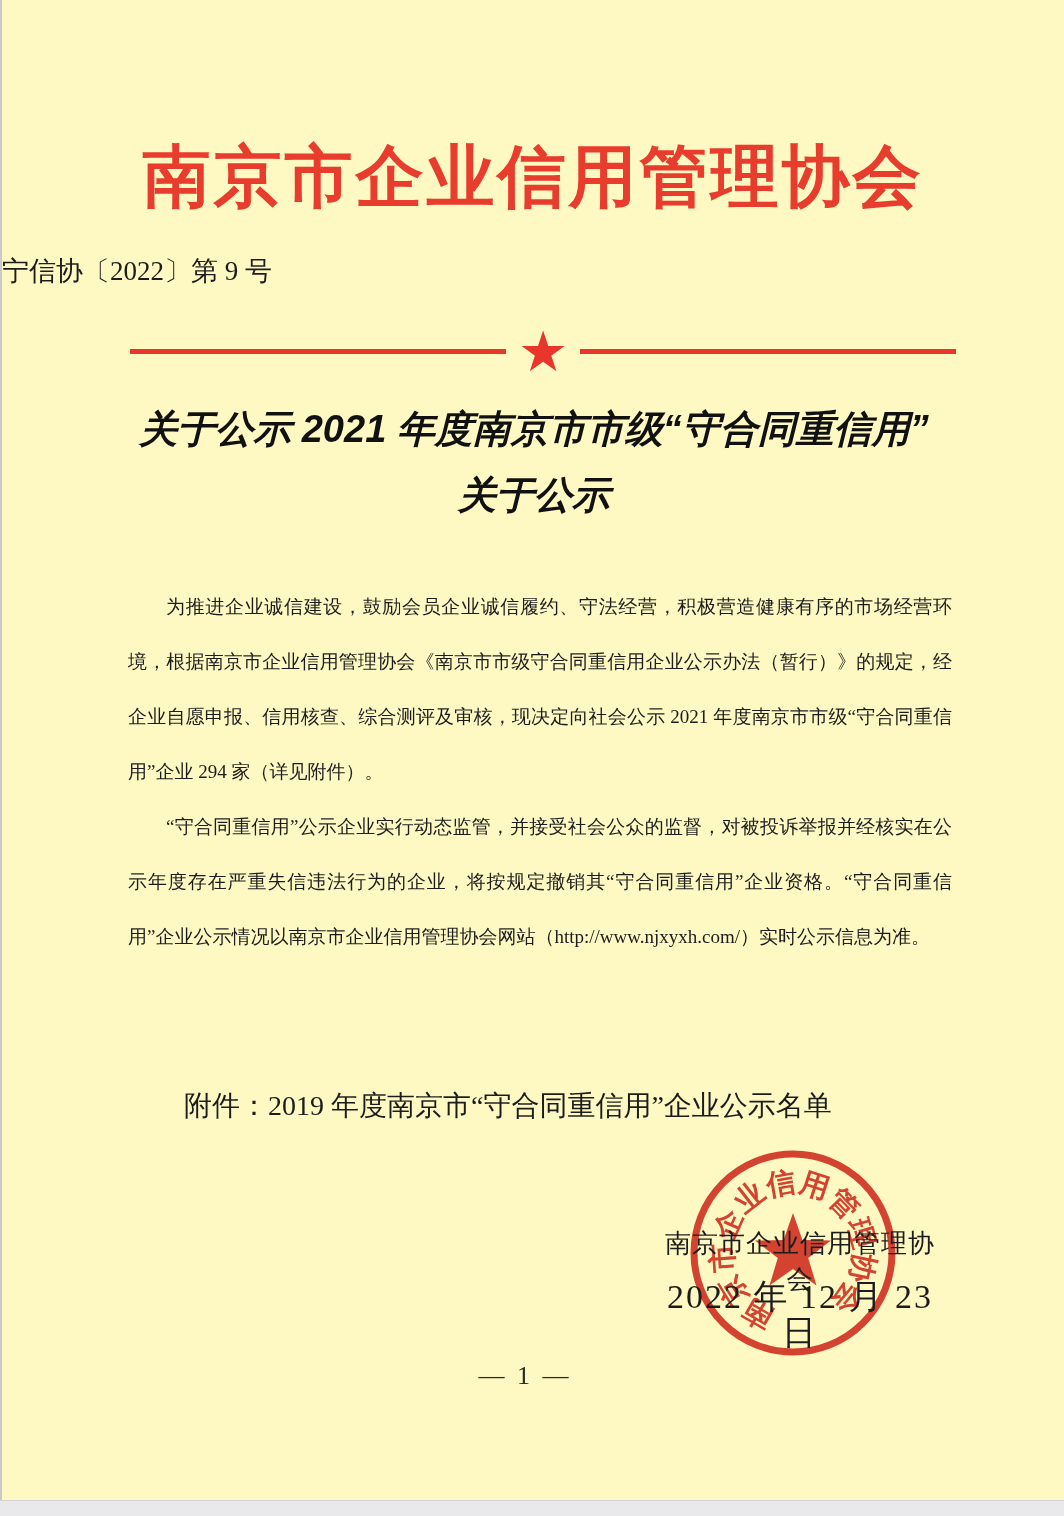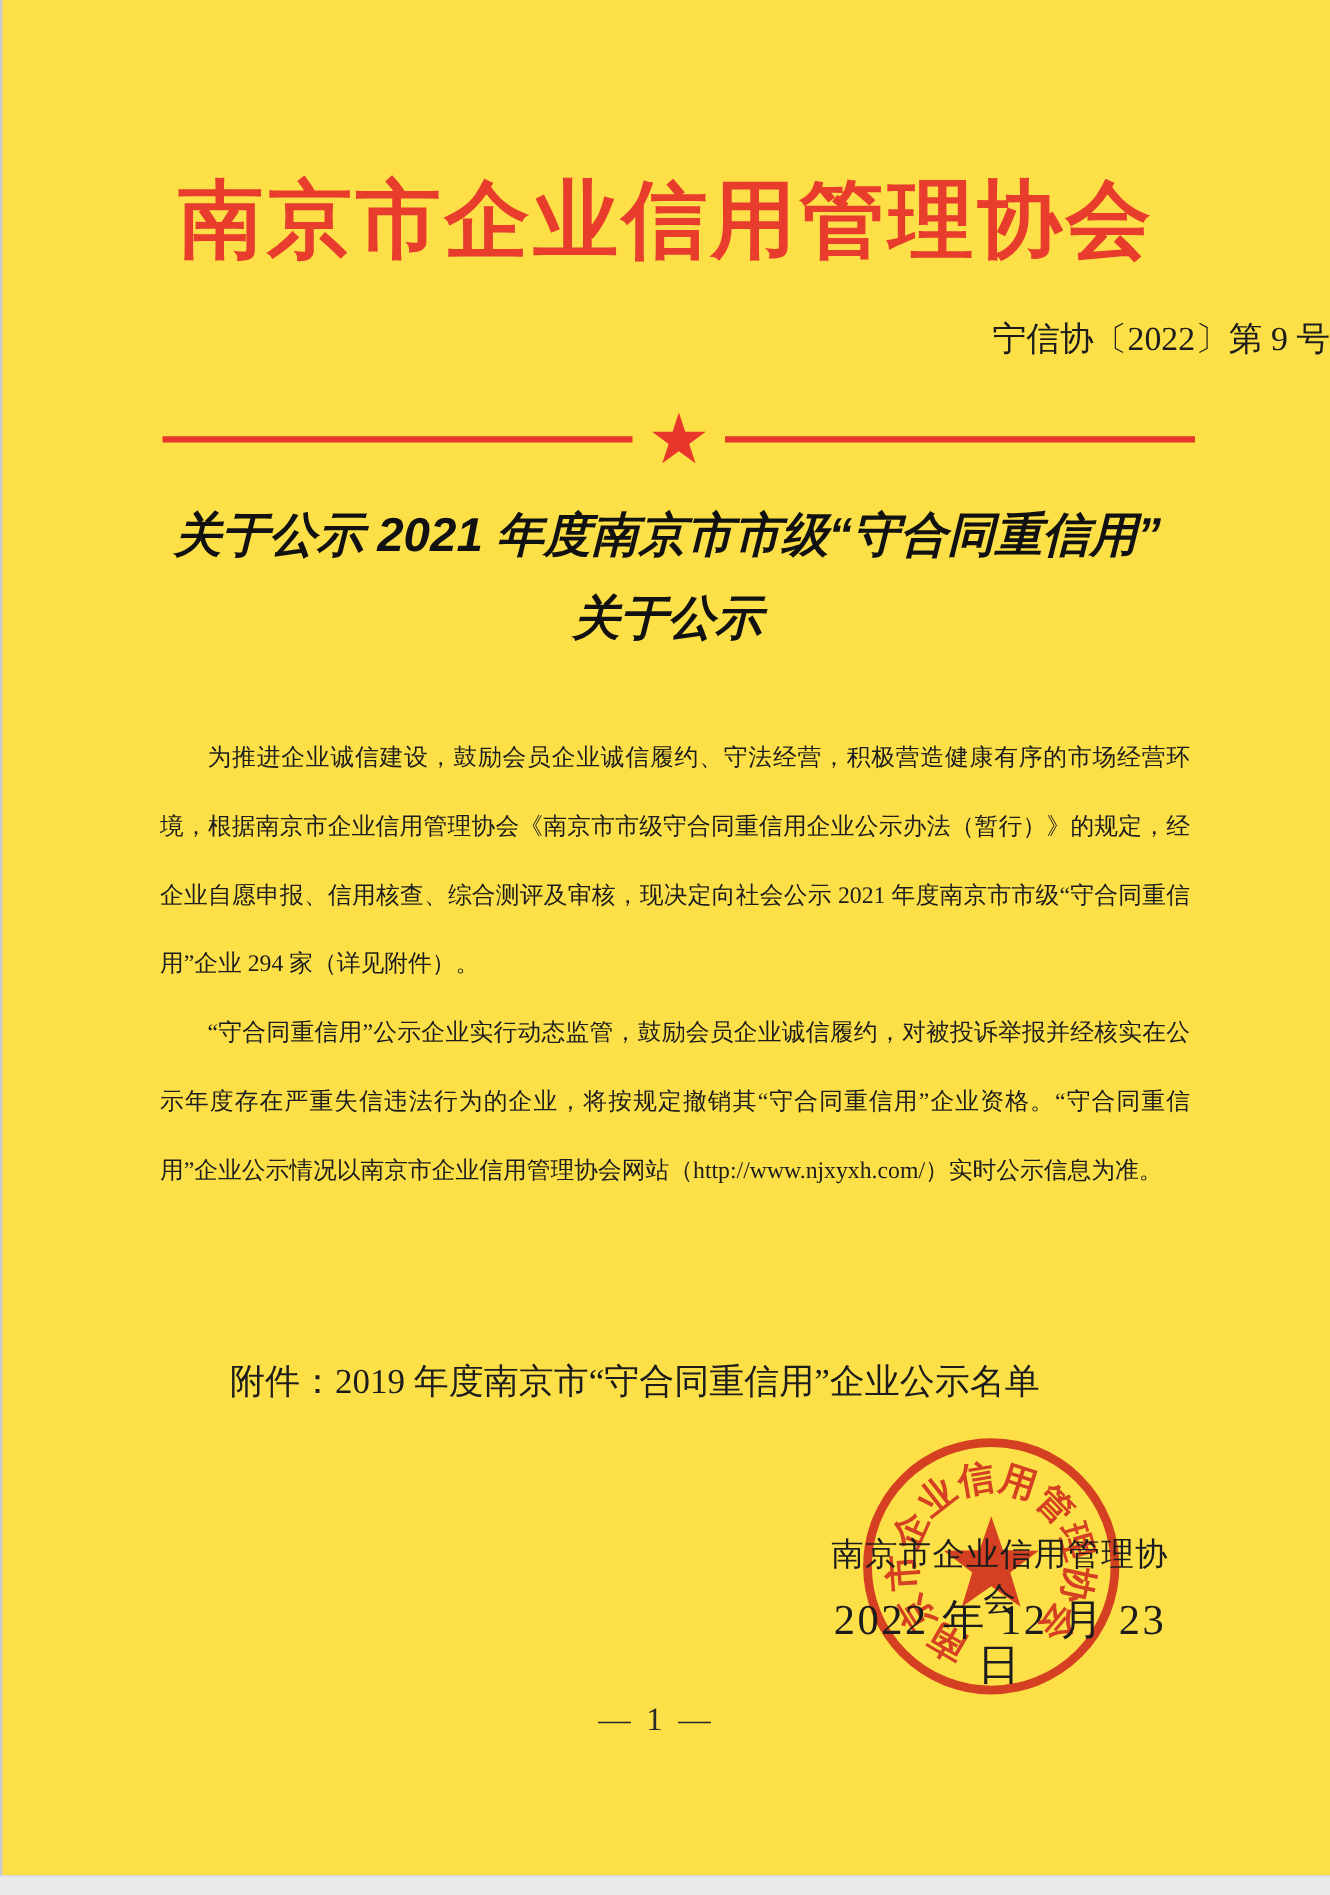--- a/index.html
+++ b/index.html
@@ -6,21 +6,21 @@
   body{
     background:#e9e9eb;
     font-family:"Liberation Serif","DejaVu Serif",serif;
     -webkit-font-smoothing:antialiased;
   }
   .page{
     position:relative;
     width:1064px;
     height:1500px;
     margin:0;
-    background:#fde047;
+    background:#fef9c3;
     border-left:2px solid #c9c9cb;
     overflow:hidden;
     box-sizing:border-box;
     color:#1c1c1c;
   }
   .bottom-strip{
     position:absolute;
     left:0;right:0;
     top:1500px;
     height:16px;
@@ -40,21 +40,21 @@
     line-height:76px;
     letter-spacing:3px;
     color:#e83c2d;
     white-space:nowrap;
   }
   .doc-number{
     position:absolute;
     top:252px;
     left:0;
     width:100%;
-    text-align:right;
+    text-align:left;
     font-size:27px;
     line-height:38px;
     color:#1c1c1c;
   }
   .divider{
     position:absolute;
     top:320px;
     left:128px;
     width:826px;
     height:62px;
@@ -171,21 +171,21 @@
     <div class="rule"></div>
   </div>
 
   <div class="doc-title">
     <div>关于公示 2021 年度南京市市级“守合同重信用”</div>
     <div>关于公示</div>
   </div>
 
   <div class="body-text">
     <p>为推进企业诚信建设，鼓励会员企业诚信履约、守法经营，积极营造健康有序的市场经营环境，根据南京市企业信用管理协会《南京市市级守合同重信用企业公示办法（暂行）》的规定，经企业自愿申报、信用核查、综合测评及审核，现决定向社会公示 2021 年度南京市市级“守合同重信用”企业 294 家（详见附件）。</p>
-    <p>“守合同重信用”公示企业实行动态监管，鼓励会员企业诚信履约，对被投诉举报并经核实在公示年度存在严重失信违法行为的企业，将按规定撤销其“守合同重信用”企业资格。“守合同重信用”企业公示情况以南京市企业信用管理协会网站（http://www.njxyxh.com/）实时公示信息为准。</p>
+    <p>“守合同重信用”公示企业实行动态监管，并接受社会公众的监督，对被投诉举报并经核实在公示年度存在严重失信违法行为的企业，将按规定撤销其“守合同重信用”企业资格。“守合同重信用”企业公示情况以南京市企业信用管理协会网站（http://www.njxyxh.com/）实时公示信息为准。</p>
   </div>
 
   <div class="attachment">附件：2019 年度南京市“守合同重信用”企业公示名单</div>
 
   <div class="signature-name">南京市企业信用管理协会</div>
 
   <div class="signature-date">2022 年 12 月 23 日</div>
 
   <svg class="seal" viewBox="0 0 214 214" xmlns="http://www.w3.org/2000/svg">
     <circle cx="107" cy="107" r="99" fill="none" stroke="#cf2b1c" stroke-width="7"></circle>

